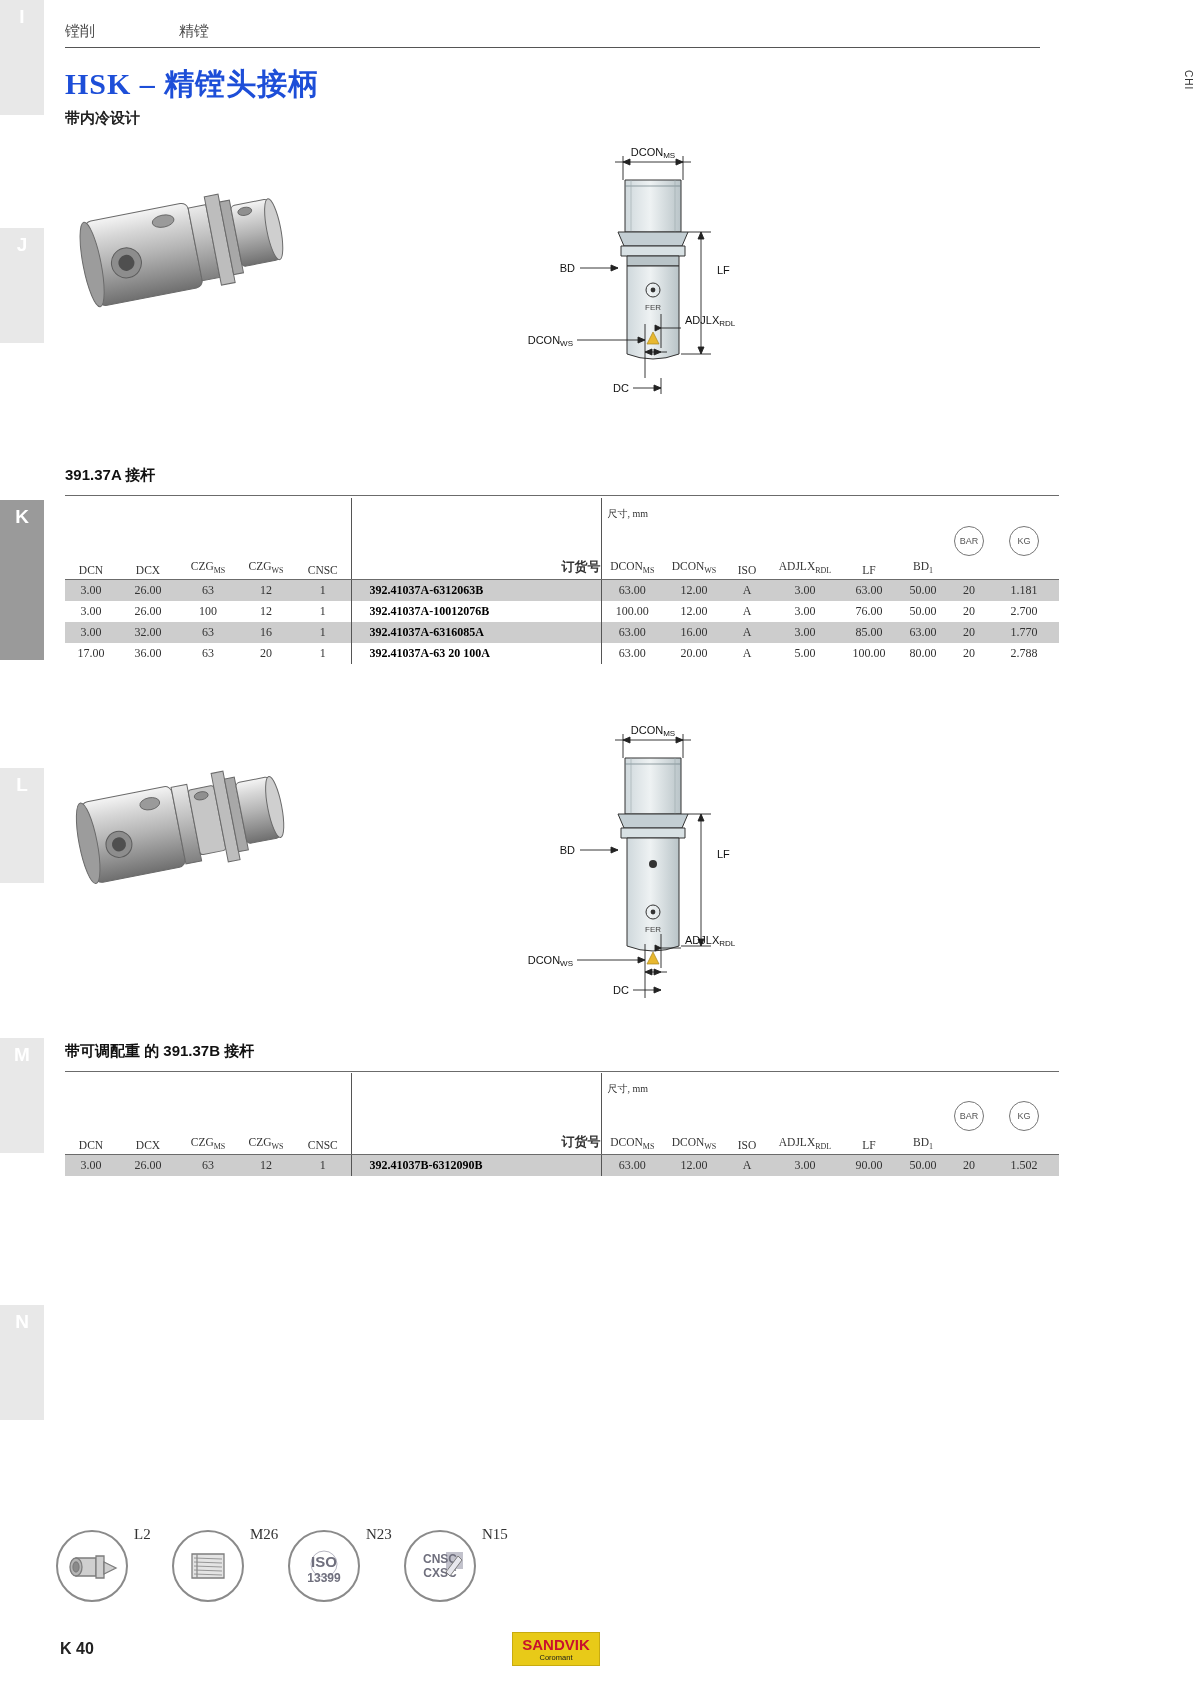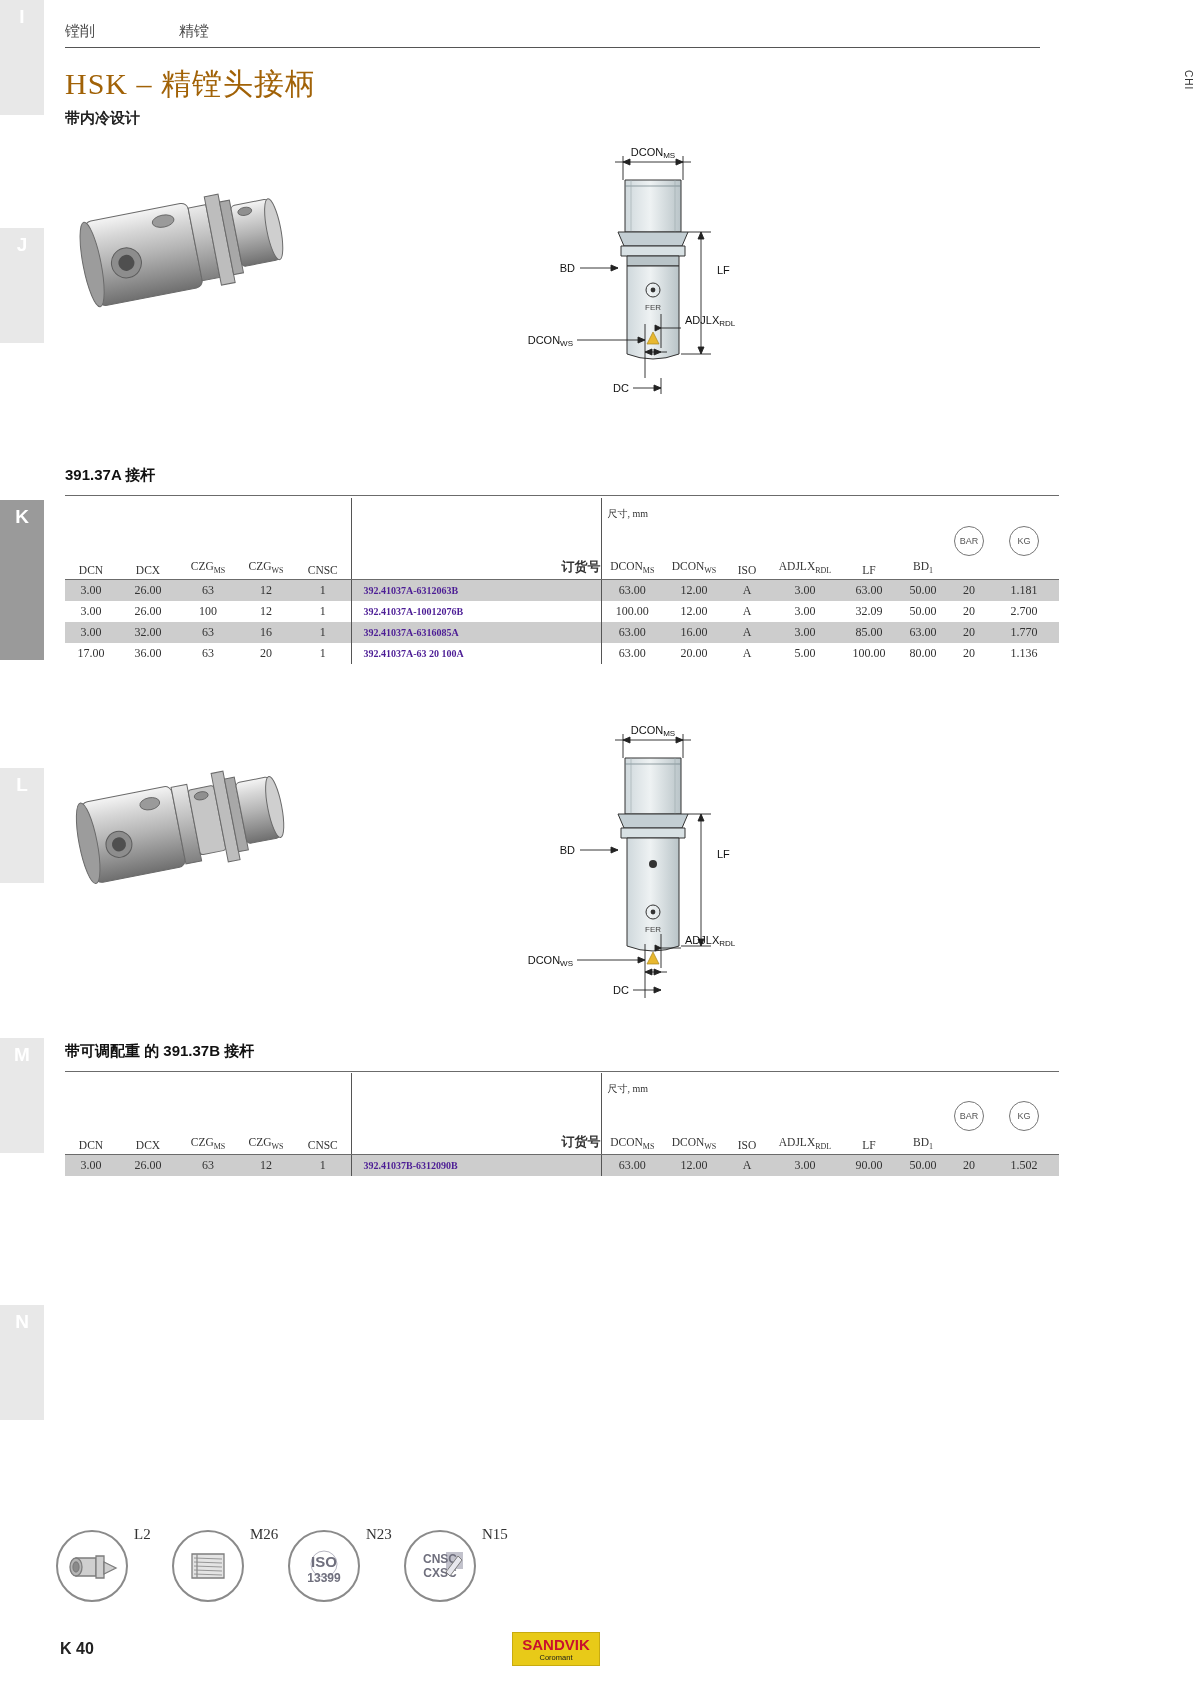--- a/index.html
+++ b/index.html
@@ -36,22 +36,22 @@
   
   .page { position:absolute; left:65px; top:0; width:1000px; height:1698px; }
 
   .crumbs {
     display:flex; align-items:flex-end; gap:84px;
     font-size:15px; color:#4a4a4a; padding-top:22px;
   }
   .crumb-rule { border-bottom:1.5px solid #555; margin-top:6px; width:975px; }
 
   h1.title {
-    font-size:30px; font-weight:normal; margin:16px 0 0 0;
-    letter-spacing:1px; color:#a16207;
+    font-size:30px; font-weight:bold; margin:16px 0 0 0;
+    letter-spacing:1px; color:#1d4ed8;
   }
   .subtitle {
     font-family:"Liberation Sans","DejaVu Sans",sans-serif;
     font-size:15px; font-weight:bold; margin-top:4px; color:#222;
   }
 
   
   .figure-block { position:relative; height:300px; margin-top:10px; }
   .photo { position:absolute; left:8px; top:10px; width:260px; height:190px; }
   .tech-draw { position:absolute; left:440px; top:0px; width:320px; height:285px; }
@@ -73,21 +73,21 @@
     text-align:center; vertical-align:bottom;
     padding:0 0 3px 0; border-bottom:1.3px solid #6b6b6b;
     white-space:nowrap;
   }
   th.colhead.left { text-align:right; font-weight:bold; padding-left:6px; font-size:13px; }
   th.colhead sub { font-size:8px; }
   td.cell {
     font-size:12px; color:#333; text-align:center;
     padding:3px 0; white-space:nowrap;
   }
-  td.cell.left { text-align:left; padding-left:12px; font-weight:bold; color:#4c1d95; font-size:10px; }
+  td.cell.left { text-align:left; padding-left:18px; font-weight:bold; color:#000000; font-size:12px; }
   tr.shaded td { background:#cdcdcd; }
   tr.plain td { background:#ffffff; }
   .vline-a { border-left:1.1px solid #555; }
 
   .badge-row td { padding:0; height:34px; position:relative; }
   .badge {
     display:inline-flex; align-items:center; justify-content:center;
     width:30px; height:30px; border:1.2px solid #777; border-radius:50%;
     font-family:"Liberation Sans","DejaVu Sans",sans-serif;
     font-size:9px; color:#555;
@@ -350,21 +350,21 @@
               <td class="cell">3.00</td>
               <td class="cell">26.00</td>
               <td class="cell">100</td>
               <td class="cell">12</td>
               <td class="cell">1</td>
               <td class="cell left vline-a">392.41037A-10012076B</td>
               <td class="cell vline-a">100.00</td>
               <td class="cell">12.00</td>
               <td class="cell">A</td>
               <td class="cell">3.00</td>
-              <td class="cell">32.09</td>
+              <td class="cell">76.00</td>
               <td class="cell">50.00</td>
               <td class="cell">20</td>
               <td class="cell">2.700</td>
             </tr>
             <tr class="shaded">
               <td class="cell">3.00</td>
               <td class="cell">32.00</td>
               <td class="cell">63</td>
               <td class="cell">16</td>
               <td class="cell">1</td>
@@ -385,21 +385,21 @@
               <td class="cell">20</td>
               <td class="cell">1</td>
               <td class="cell left vline-a">392.41037A-63 20 100A</td>
               <td class="cell vline-a">63.00</td>
               <td class="cell">20.00</td>
               <td class="cell">A</td>
               <td class="cell">5.00</td>
               <td class="cell">100.00</td>
               <td class="cell">80.00</td>
               <td class="cell">20</td>
-              <td class="cell">1.136</td>
+              <td class="cell">2.788</td>
             </tr>
           </tbody>
         </table>
       </div>
   </div>
 
   <div class="figure-block" style="margin-top:52px;">
     <svg class="photo" viewBox="0 0 260 190">
       <g transform="rotate(-11 130 100)">
         <rect x="14" y="54" width="92" height="82" rx="7" fill="url(#steel1)" stroke="#6a6a6a" stroke-width="1"></rect>

